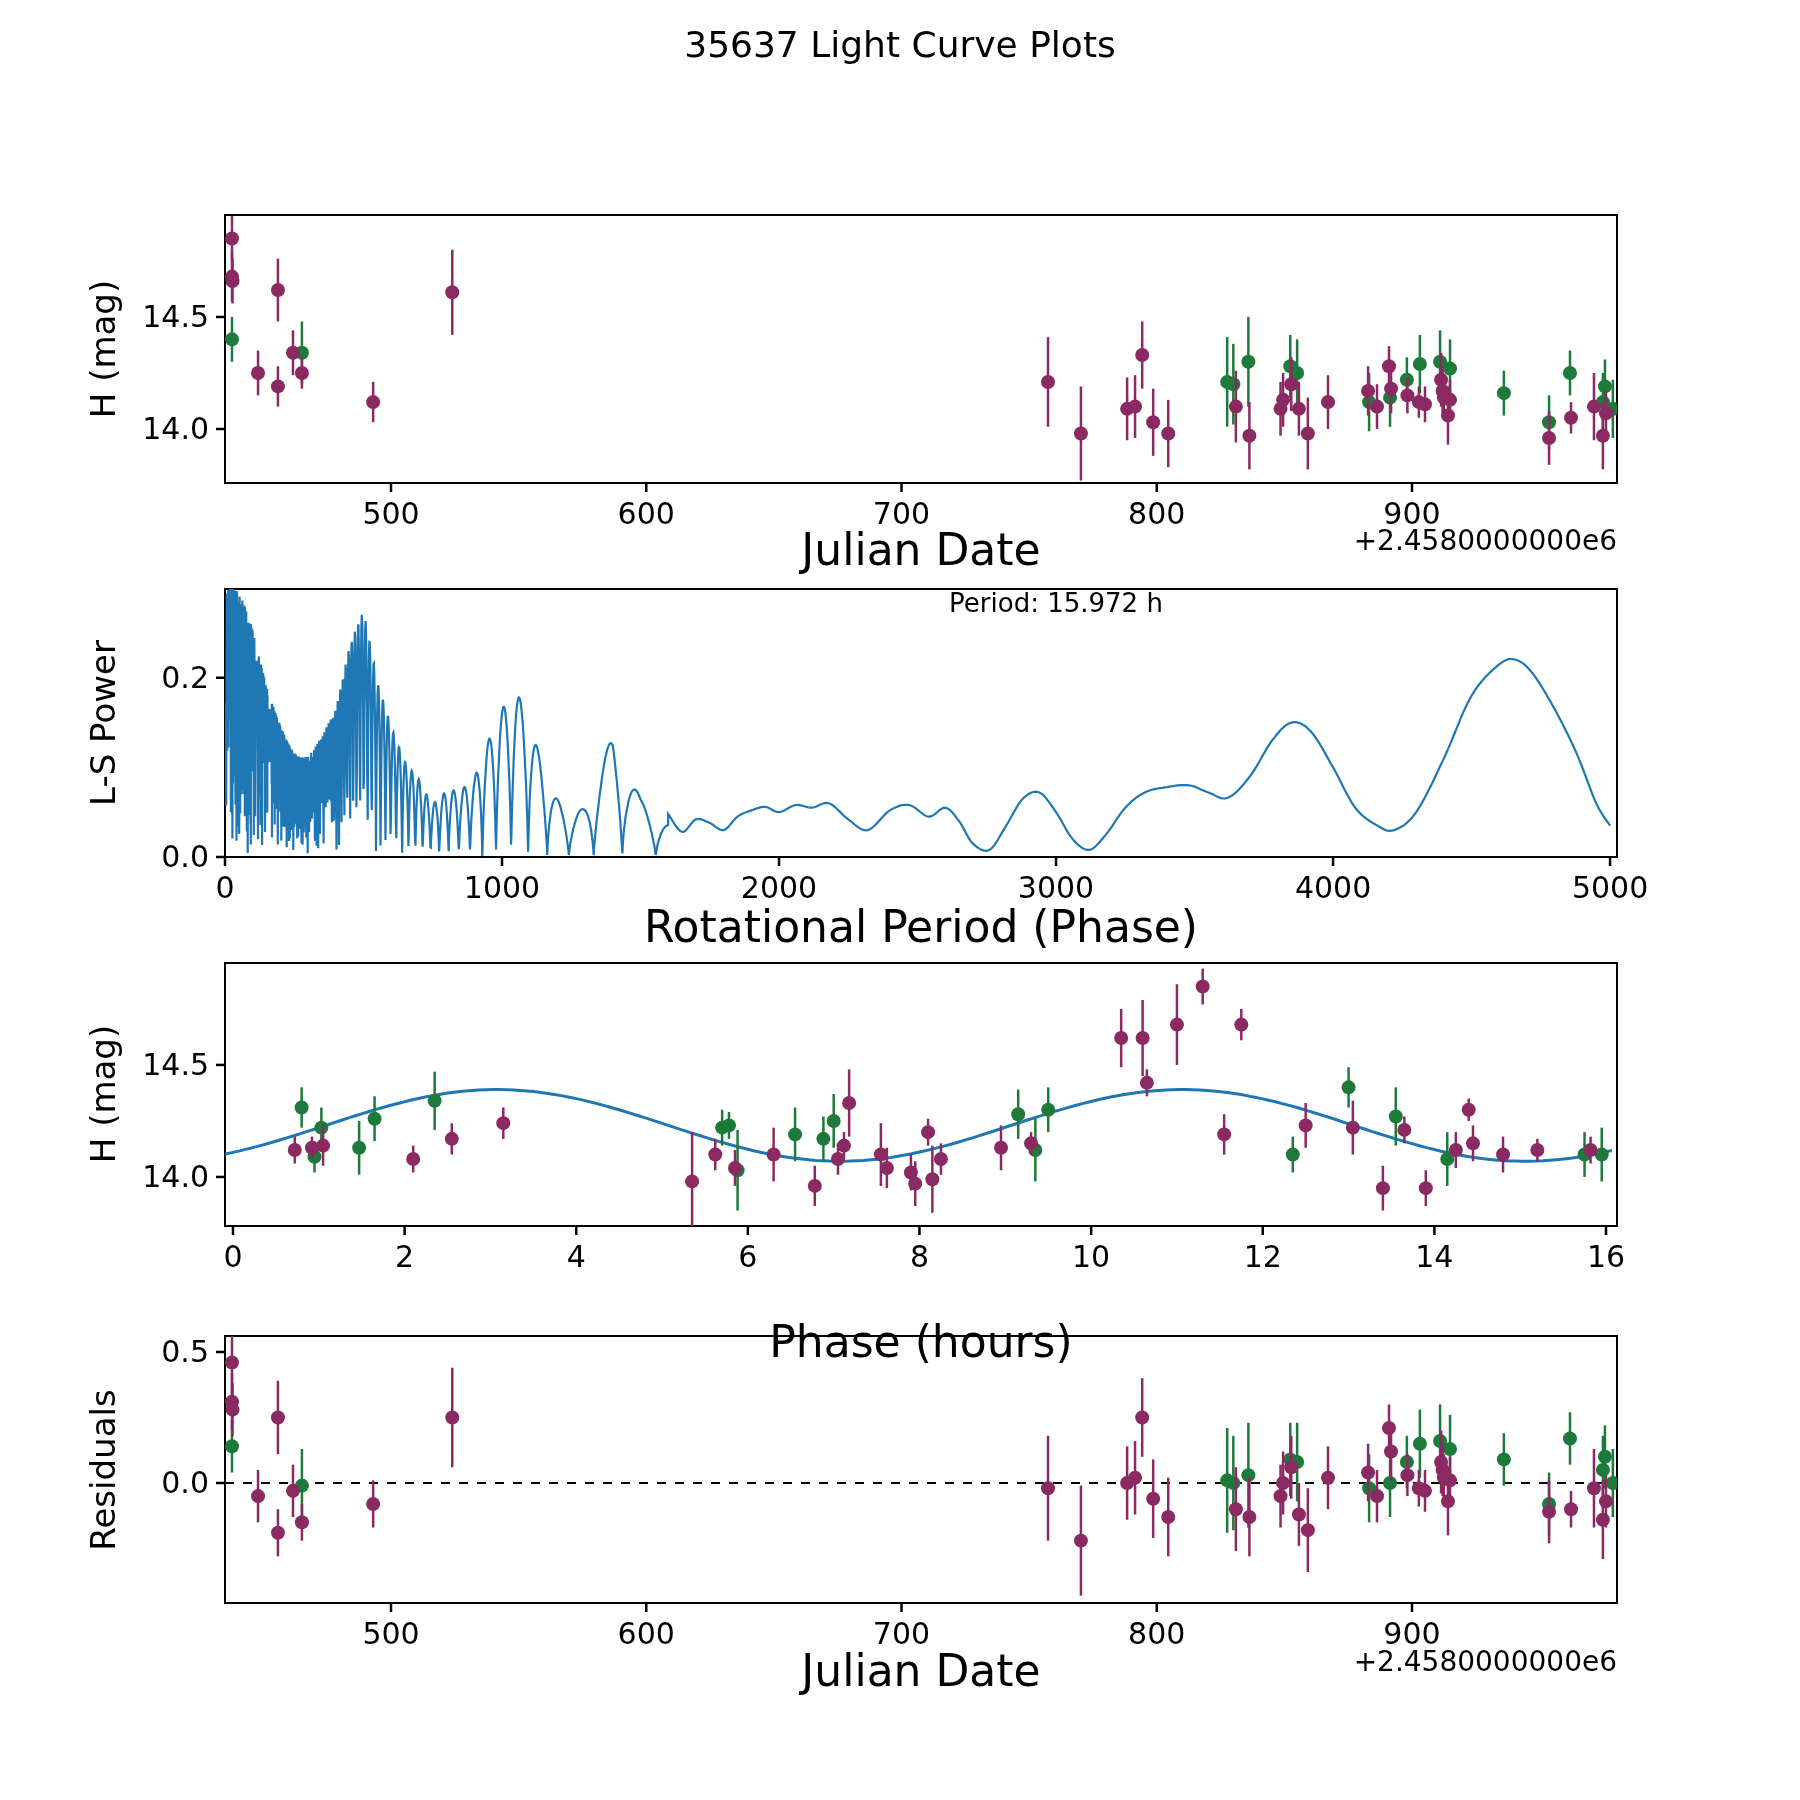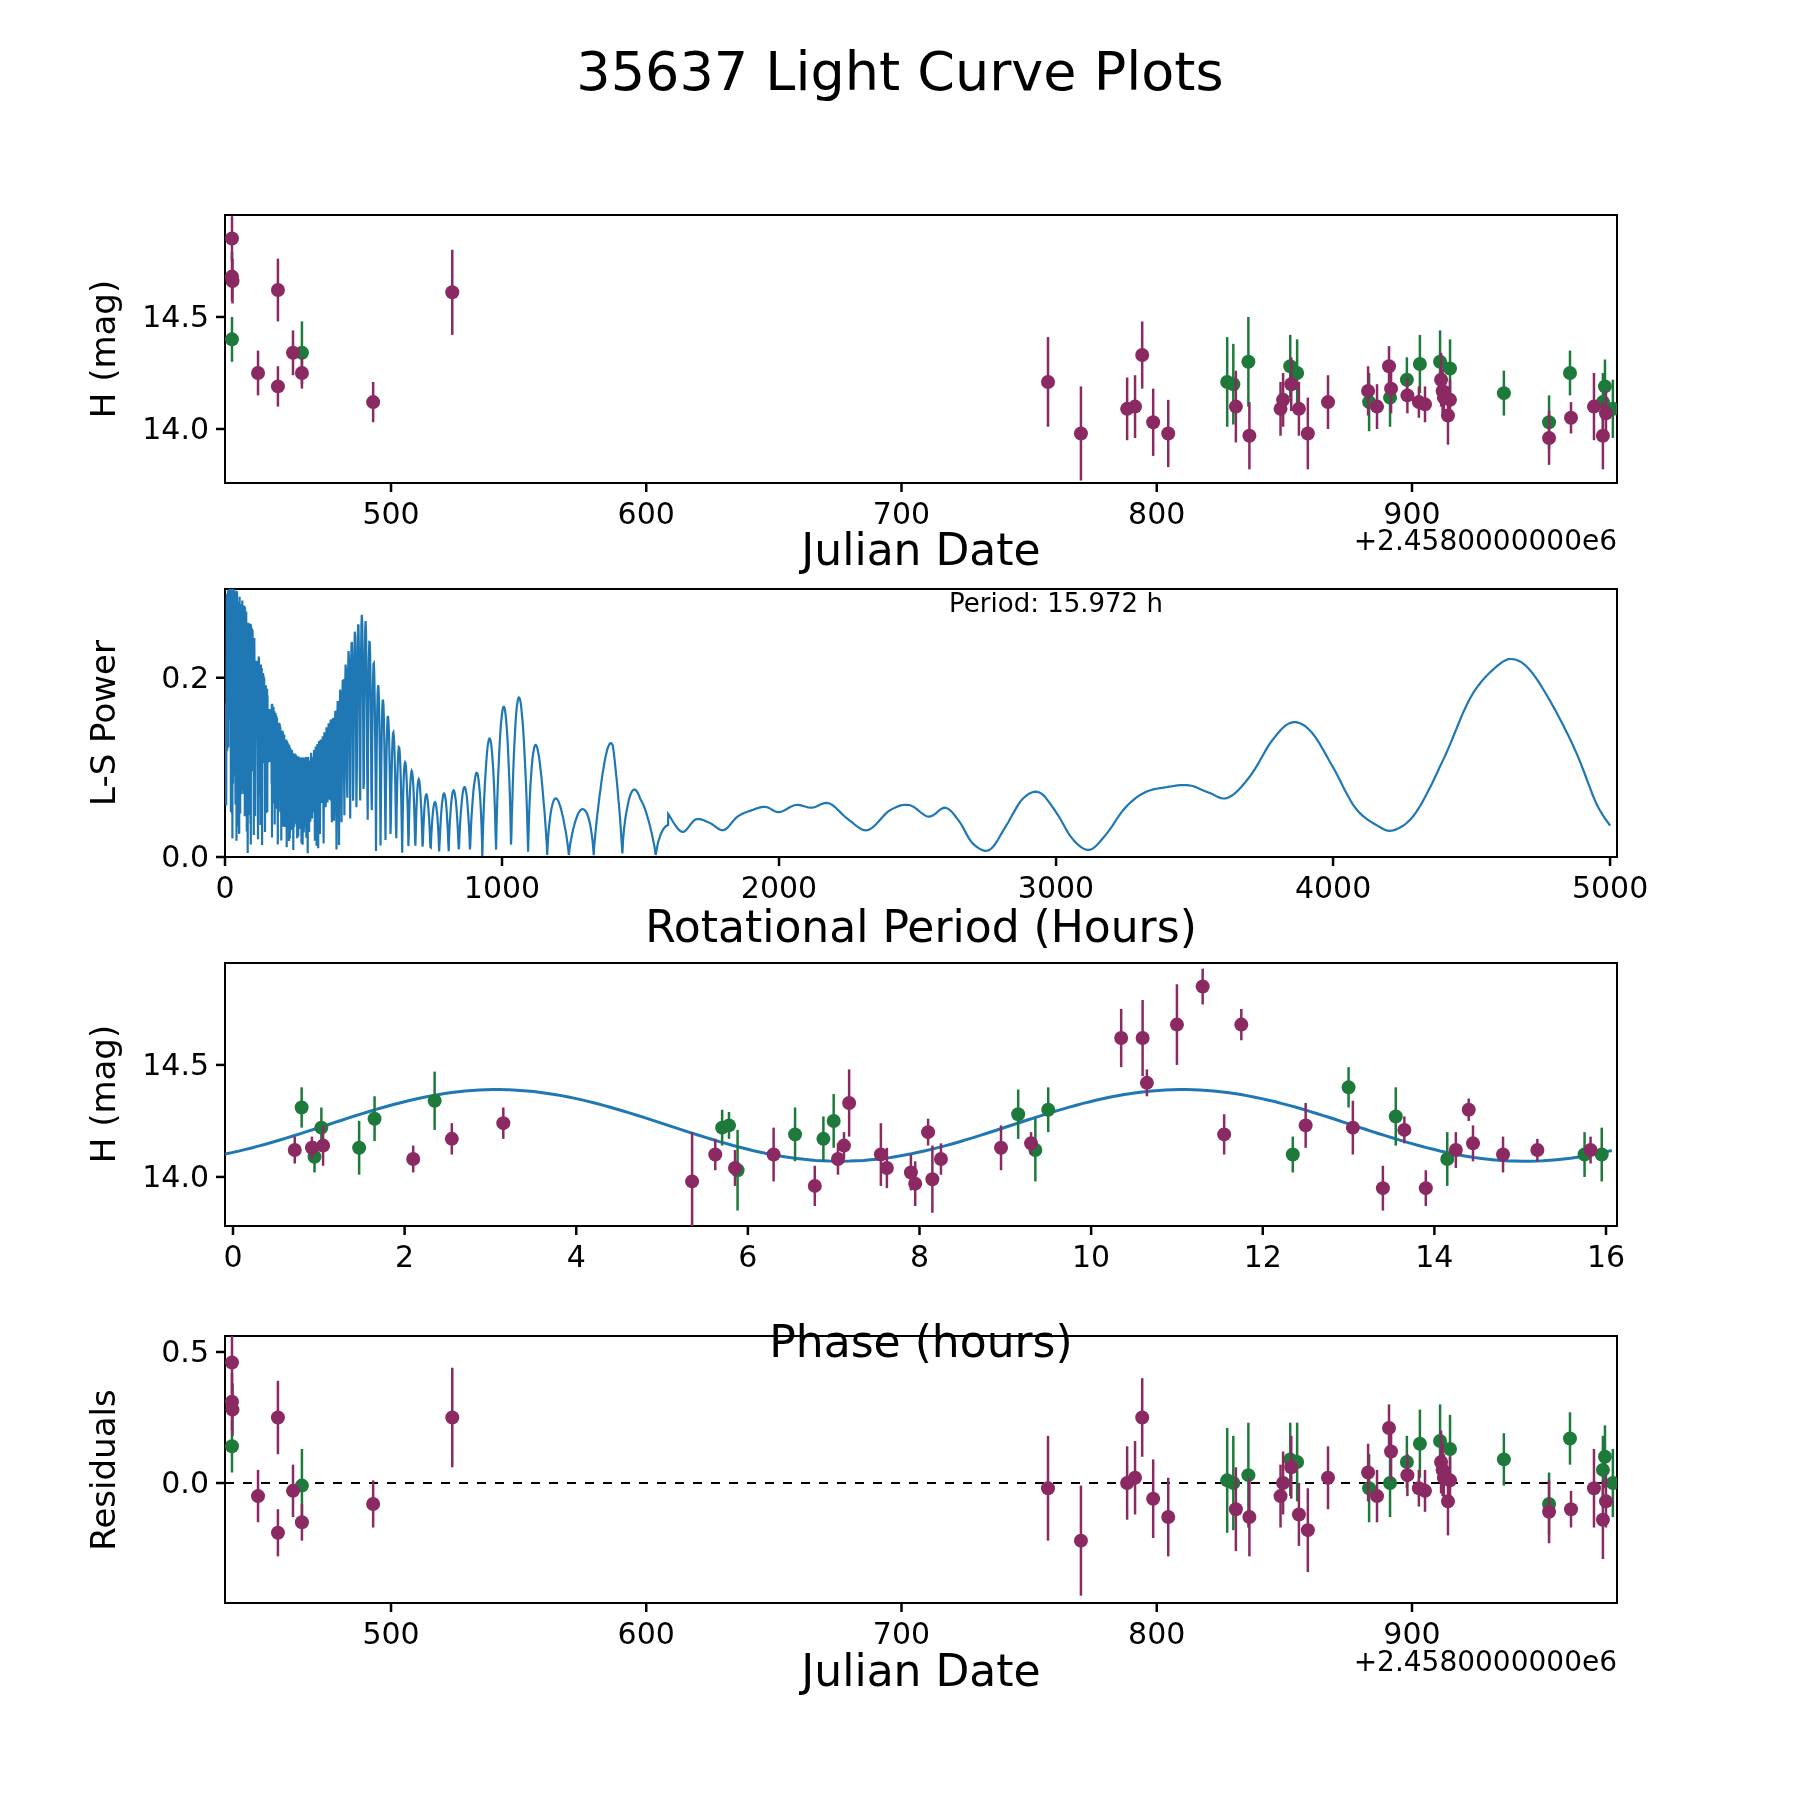--- a/index.html
+++ b/index.html
@@ -1,19 +1,19 @@
 <!DOCTYPE html>
 <html><head>
 <meta charset="utf-8">
 <style>
   html,body{margin:0;padding:0;background:#ffffff;}
   .fig{position:relative;width:1800px;height:1800px;background:#ffffff;
        font-family:"DejaVu Sans","Liberation Sans",sans-serif;color:#000;}
   .fig-title{position:absolute;top:24px;left:900px;transform:translateX(-50%);
-       font-size:54px;white-space:nowrap;margin-top:16px;}
+       font-size:36px;white-space:nowrap;}
   .xlabel{position:absolute;transform:translateX(-50%);font-size:44px;white-space:nowrap;}
   .ylabel{position:absolute;transform:translate(-50%,-50%) rotate(-90deg);
        font-size:34px;white-space:nowrap;}
   .offset-text{position:absolute;transform:translateX(-100%);font-size:28px;white-space:nowrap;}
   .annotation{position:absolute;transform:translateX(-50%);font-size:26px;white-space:nowrap;}
   svg{position:absolute;left:0;top:0;}
 </style>
 </head>
 <body>
 
@@ -497,21 +497,21 @@
     </svg>
 
   <div class="fig-title">35637 Light Curve Plots</div>
 
   <div class="ylabel" style="left:103px;top:349px;">H (mag)</div>
   <div class="xlabel" style="left:921px;top:524px;">Julian Date</div>
   <div class="offset-text" style="left:1617px;top:524px;">+2.4580000000e6</div>
 
   <div class="ylabel" style="left:103px;top:723px;">L-S Power</div>
   <div class="annotation" style="left:1056px;top:588px;">Period: 15.972 h</div>
-  <div class="xlabel" style="left:921px;top:901px;">Rotational Period (Hours)</div>
+  <div class="xlabel" style="left:921px;top:901px;">Rotational Period (Phase)</div>
 
   <div class="ylabel" style="left:103px;top:1094px;">H (mag)</div>
   <div class="xlabel" style="left:921px;top:1316px;">Phase (hours)</div>
 
   <div class="ylabel" style="left:103px;top:1470px;">Residuals</div>
   <div class="xlabel" style="left:921px;top:1645px;">Julian Date</div>
   <div class="offset-text" style="left:1617px;top:1645px;">+2.4580000000e6</div>
 </div>
 
 </body></html>

